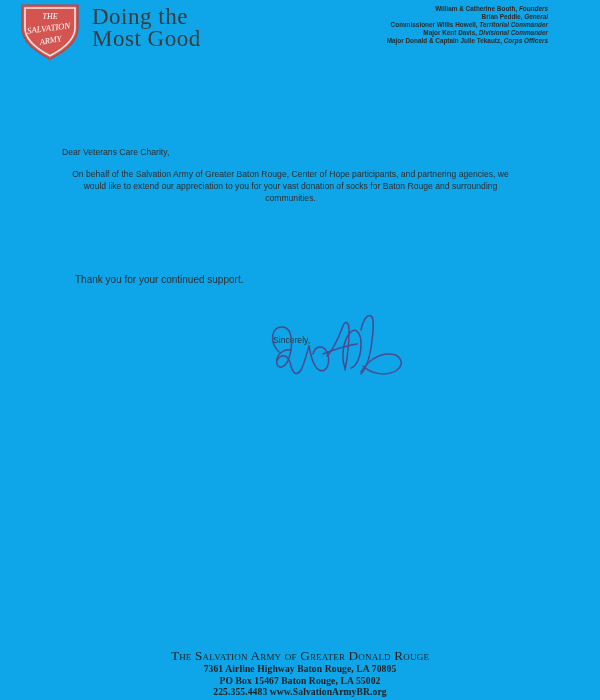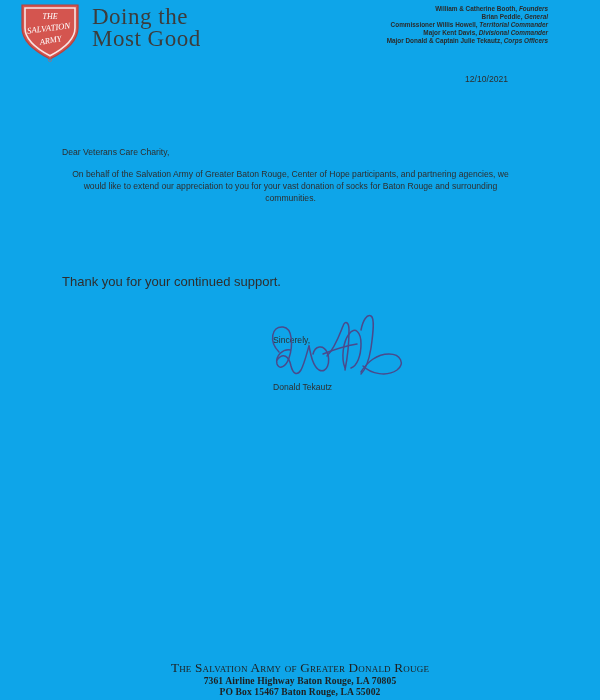--- a/index.html
+++ b/index.html
@@ -94,23 +94,23 @@
     left: 62px;
     width: 457px;
     font-size: 8.6px;
     line-height: 12.2px;
     text-align: center;
   }
   .para-1 { top: 168px; }
   .para-2 { top: 217px; }
   .closing-thanks {
     position: absolute;
-    left: 62px;
+    left: 75px;
     top: 274px;
-    font-size: 13px;
+    font-size: 10px;
     text-align: center;
   }
 
   
   .sig-block {
     position: absolute;
     left: 273px;
     top: 318px;
     width: 260px;
     height: 90px;
@@ -202,21 +202,20 @@
         <span>Major Kent Davis,</span>
         <span class="role">Divisional Commander</span>
       </div>
       <div>
         <span>Major Donald &amp; Captain Julie Tekautz,</span>
         <span class="role">Corps Officers</span>
       </div>
     </div>
   </div>
 
-  <div class="date">12/10/2021</div>
 
 
   <div class="salutation">Dear Veterans Care Charity,</div>
 
   <div class="para para-1">On behalf of the Salvation Army of Greater Baton Rouge, Center of Hope participants, and partnering agencies, we would like to extend our appreciation to you for your vast donation of socks for Baton Rouge and surrounding communities.</div>
 
   <div class="closing-thanks">Thank you for your continued support.</div>
 
   <div class="sig-block">
     <div class="sincerely">Sincerely,</div>
@@ -228,23 +227,23 @@
         <path d="M44,38 C46,48 48,58 54,62 C62,66 66,54 62,44 C58,36 50,38 48,46"></path>
         <path d="M62,48 C70,40 74,28 78,18 C80,12 84,14 84,22 C84,36 82,52 80,62"></path>
         <path d="M80,60 C76,50 78,34 84,26 C90,18 96,24 96,36 C96,48 92,58 86,60"></path>
         <path d="M96,22 C98,12 102,6 106,8 C110,10 108,26 106,40 C104,52 100,62 96,66"></path>
         <path d="M96,64 C102,54 112,46 124,46 C136,46 140,56 132,62 C122,69 106,66 98,58"></path>
         <path d="M58,46 C68,42 80,38 92,36"></path>
       </g>
     </svg>
 
     <div class="sig-name">
-      <div>Donald Tekautz</div>
     </div>
   </div>
 
   <div class="footer">
     <div class="footer-title">The Salvation Army of Greater Donald Rouge</div>
     <div class="footer-line">7361 Airline Highway  Baton Rouge, LA 70805</div>
     <div class="footer-line">PO Box 15467  Baton Rouge, LA 55002</div>
+    <div class="footer-line">225.355.4483   www.SalvationArmyBR.org</div>
   </div>
 
 </div>
 
 </body></html>

